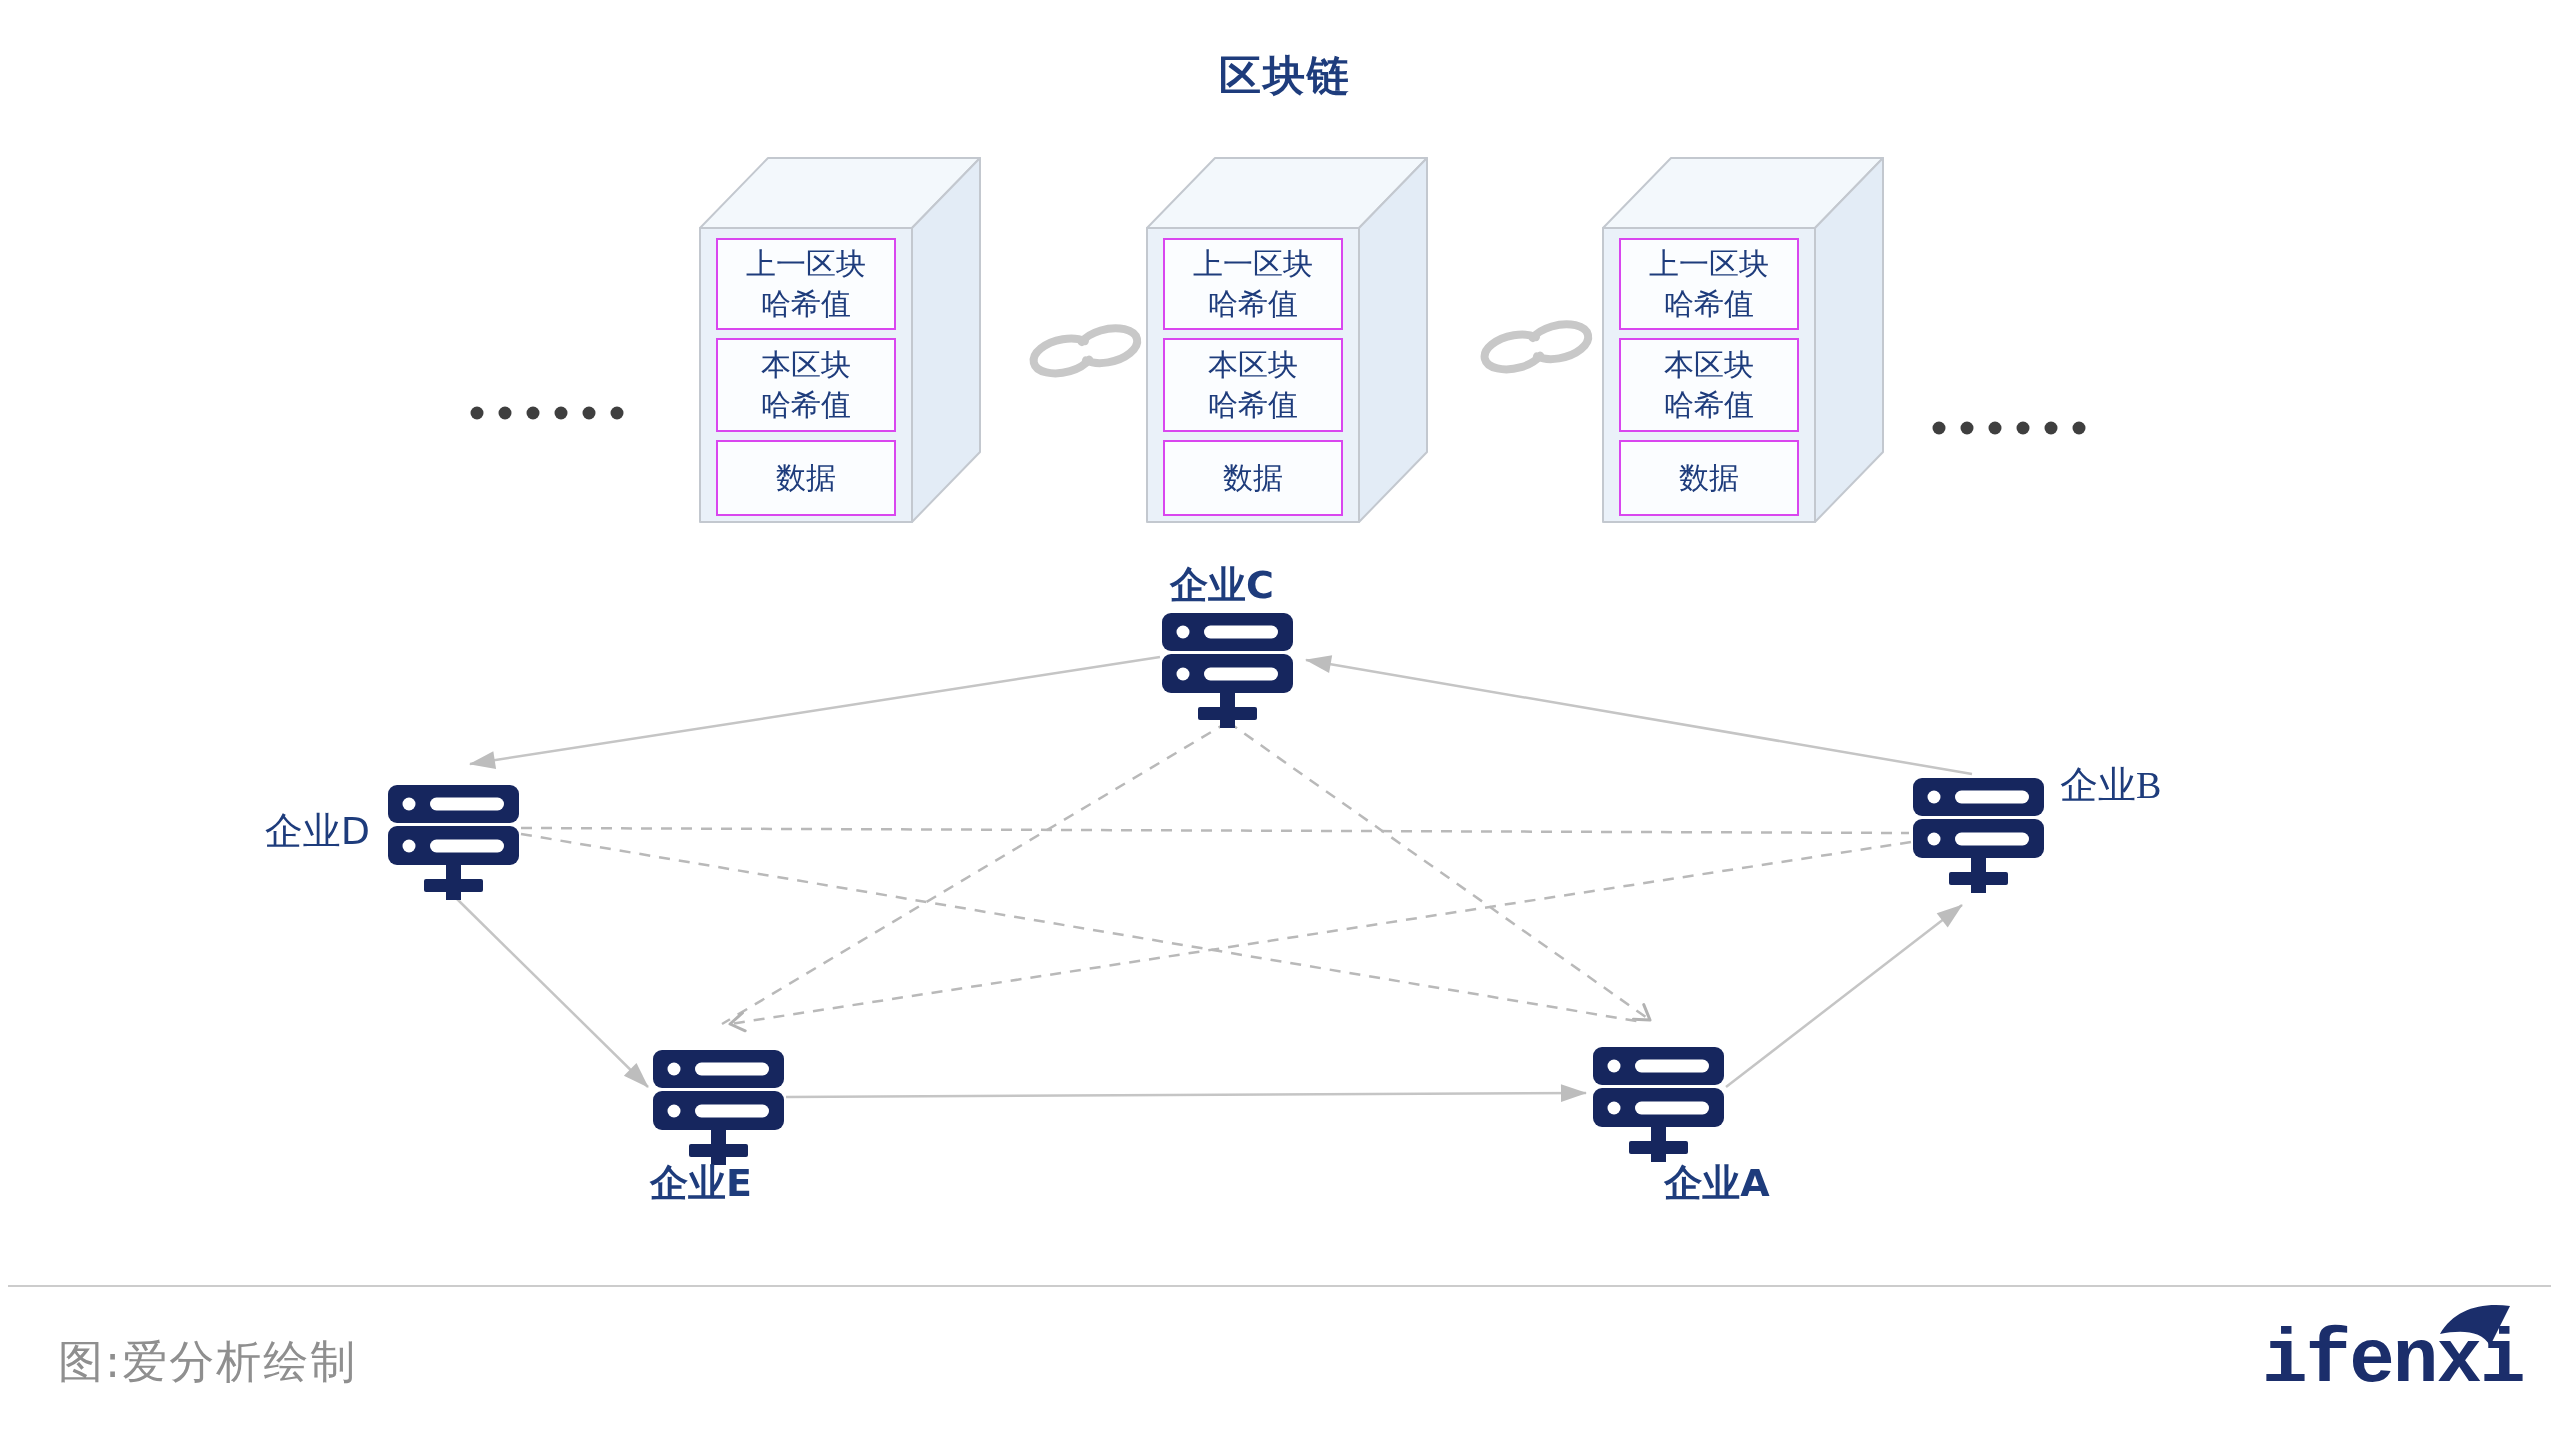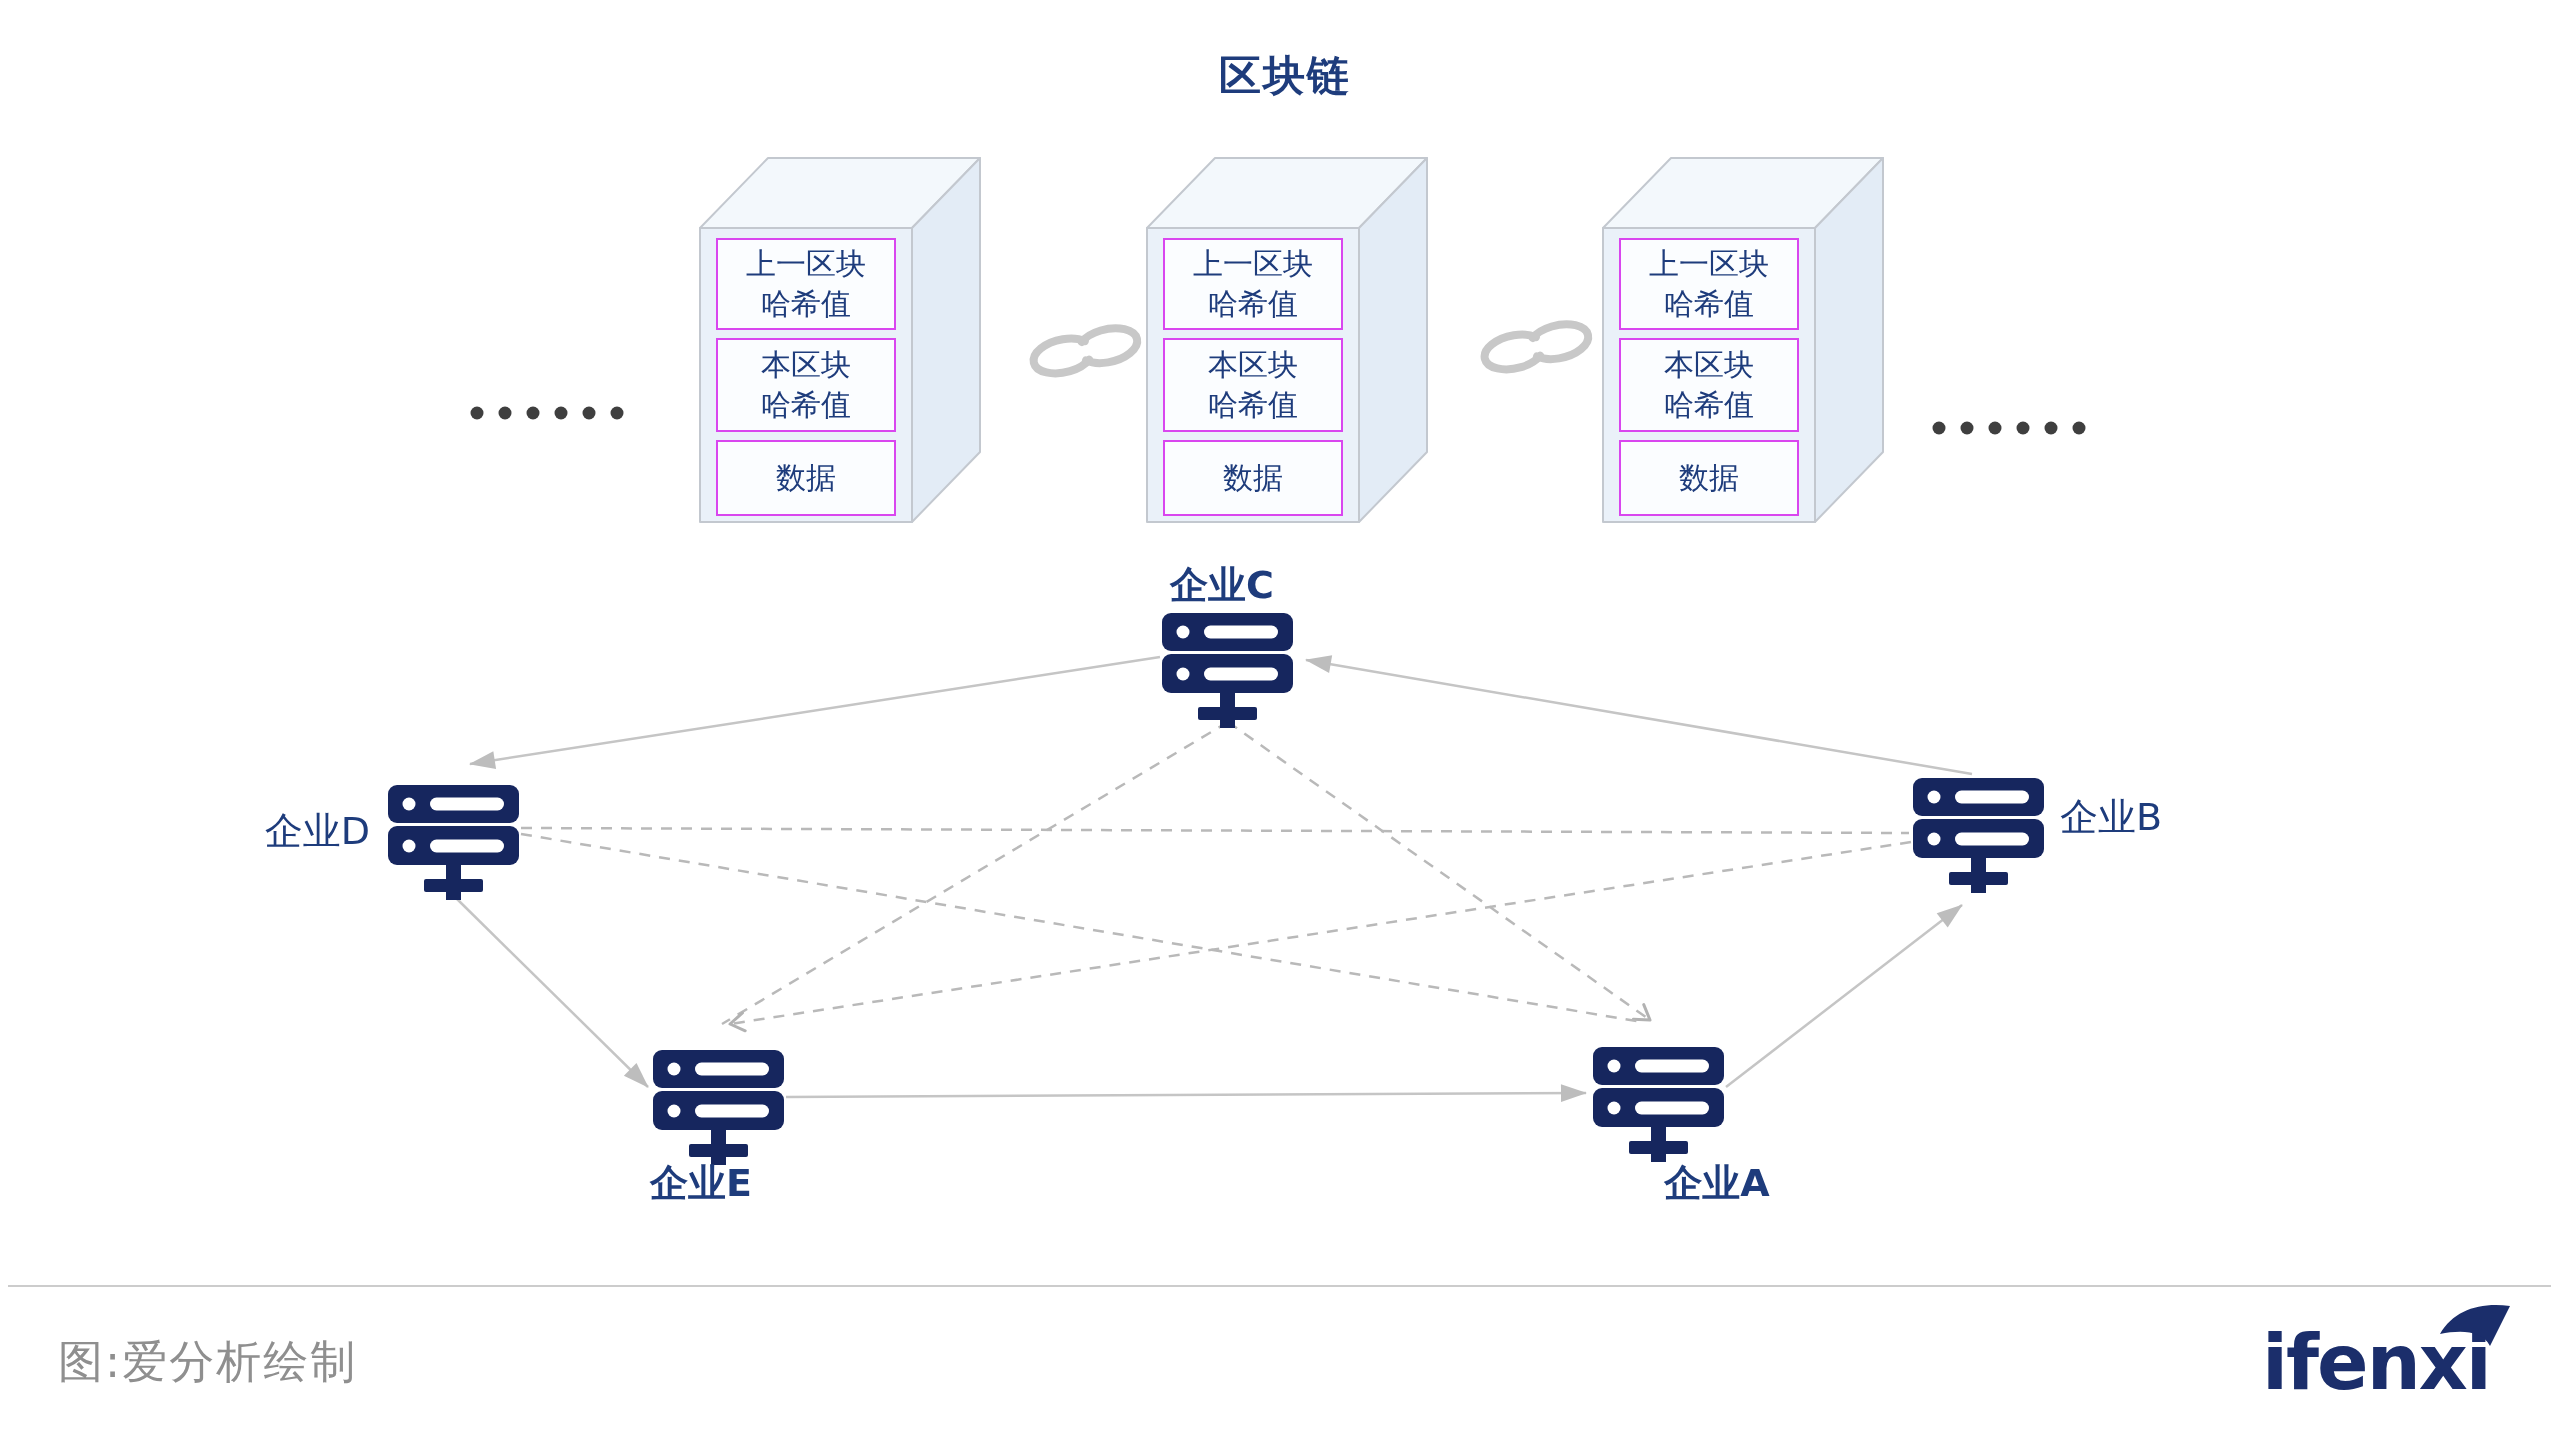--- a/index.html
+++ b/index.html
@@ -135,25 +135,25 @@
   <div class="cell" style="left:1163px;top:440px;width:180px;height:76px;">数据</div>
 
   <div class="cell" style="left:1619px;top:238px;width:180px;height:92px;">上一区块
 哈希值</div>
   <div class="cell" style="left:1619px;top:338px;width:180px;height:94px;">本区块
 哈希值</div>
   <div class="cell" style="left:1619px;top:440px;width:180px;height:76px;">数据</div>
 
   <div class="node-label center" style="left:1122px;top:560px;width:200px;">企业C</div>
   <div class="node-label right" style="left:170px;top:797px;width:200px;margin-top:9px;">企业D</div>
-  <div class="node-label" style="left:2060px;top:792px;width:240px;">企业B</div>
+  <div class="node-label" style="left:2060px;top:760px;width:240px;font-family:Liberation Serif, serif;">企业B</div>
   <div class="node-label center" style="left:601px;top:1158px;width:200px;">企业E</div>
   <div class="node-label center" style="left:1617px;top:1158px;width:200px;">企业A</div>
 
   <div class="divider" style="top:1285px;"></div>
   <div class="abs caption" style="left:58px;top:1332px;">图:爱分析绘制</div>
 
-  <div class="abs logo-text" style="left:2262px;top:1318px;">ifenxi</div>
+  <div class="abs logo-text" style="left:2262px;top:1318px;font-family:Liberation Mono, monospace;">ifenxi</div>
   <svg class="abs" style="left:2438px;top:1300px;" width="80" height="58" viewBox="0 0 80 58">
     <path d="M2,34 C 16,10 42,2 72,6 L 52,46 C 44,30 22,30 2,34 Z" fill="#1b2e6b"></path>
   </svg>
 
 </div>
 
 </body></html>

